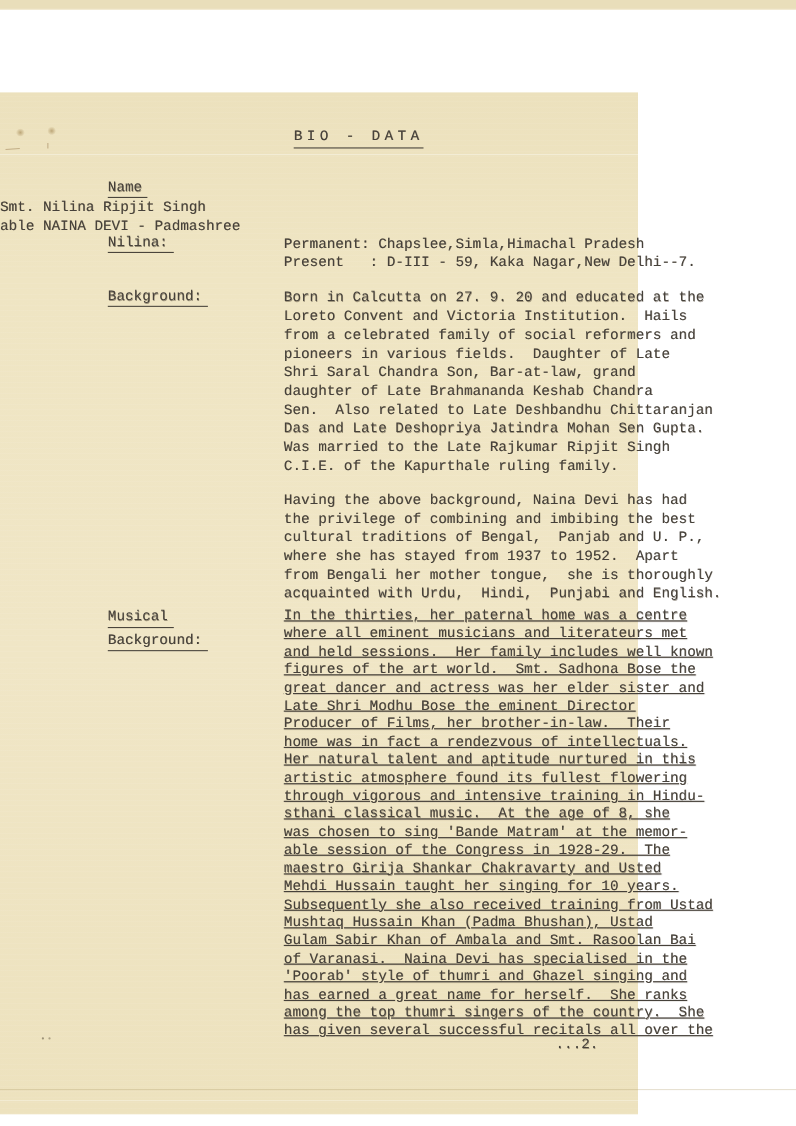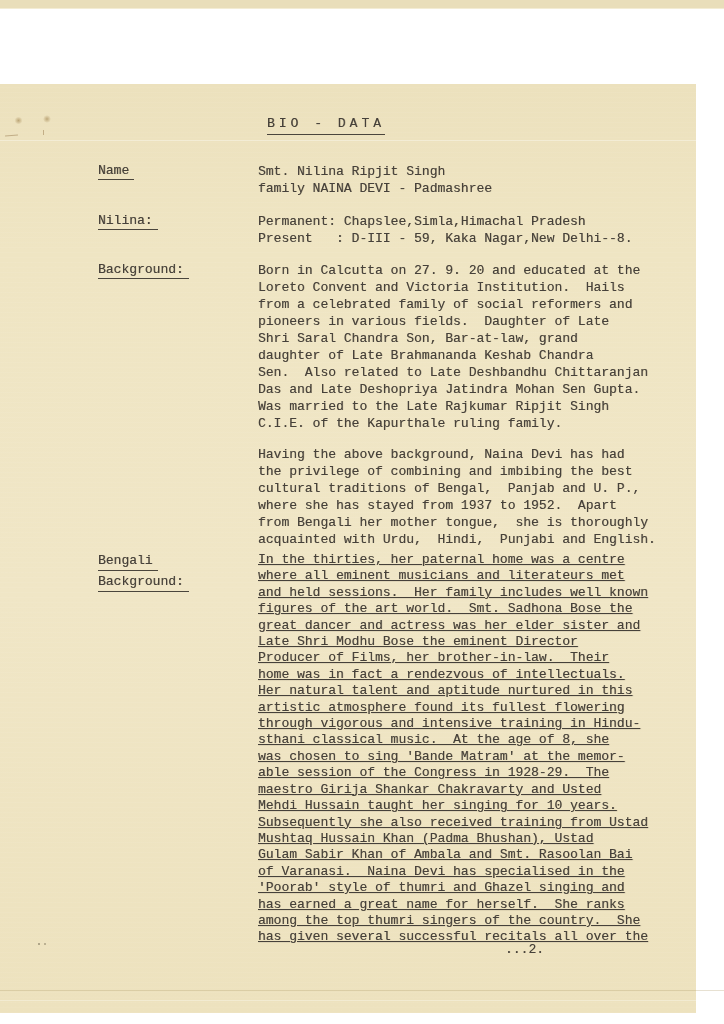--- a/index.html
+++ b/index.html
@@ -8,39 +8,39 @@
     background:#ffffff;
     font-family:"Liberation Mono","DejaVu Sans Mono",monospace;
     position:relative;overflow:hidden;
   }
   .top-edge{
     position:absolute;top:0;left:0;width:724px;height:8px;
     background:#e9deba;
     border-bottom:1px solid #f3ecd4;
   }
   .page{
-    position:absolute;top:84px;left:0;width:696px;height:929px;
+    position:absolute;top:84px;left:0;width:580px;height:929px;
     background:linear-gradient(180deg,#ece1bd 0%,#efe5c3 18%,#f0e6c6 55%,#ede2be 100%);
     color:#46413a;
     font-size:13px;
   }
   .page::before{ 
     content:"";position:absolute;inset:0;
     background:repeating-linear-gradient(0deg,rgba(255,255,255,0.05) 0 1px,transparent 1px 5px);
     pointer-events:none;
   }
   .doc-title{
     position:absolute;top:32px;left:267px;
     letter-spacing:4px;
     border-bottom:1.4px solid #4a453c;
     padding-bottom:3px;
     text-shadow:0.4px 0.2px 0.5px rgba(70,60,45,0.5);
   }
   .row{position:absolute;left:0;right:0;display:flex;}
-  .row-name{top:79px;}
+  .row-name{top:79px;flex-direction:column;}
   .row-address{top:129px;}
   .row-background{top:178px;}
   .row-musical{top:468px;}
   .label-col{margin-left:98px;width:160px;flex:none;}
   .content-col{flex:none;width:420px;line-height:17px;white-space:pre-wrap;
     text-shadow:0.4px 0.2px 0.5px rgba(70,60,45,0.45);}
   .row-musical .content-col{line-height:16.4px;text-decoration:underline;}
   .label{
     display:inline-block;
     border-bottom:1.2px solid #4a453c;
@@ -81,29 +81,29 @@
   <div class="crease-b"></div>
   <div class="crease-c"></div>
 
   <div class="doc-title">BIO - DATA</div>
 
   <div class="row row-name">
     <div class="label-col">
       <span class="label">Name</span>
     </div>
     <div class="content-col">Smt. Nilina Ripjit Singh
-family NAINA DEVI - Padmashree</div>
+able NAINA DEVI - Padmashree</div>
   </div>
 
   <div class="row row-address">
     <div class="label-col">
       <span class="label">Nilina:</span>
     </div>
     <div class="content-col">Permanent: Chapslee,Simla,Himachal Pradesh
-Present   : D-III - 59, Kaka Nagar,New Delhi--8.</div>
+Present   : D-III - 59, Kaka Nagar,New Delhi--7.</div>
   </div>
 
   <div class="row row-background">
     <div class="label-col">
       <span class="label">Background:</span>
     </div>
     <div>
       <div class="content-col">Born in Calcutta on 27. 9. 20 and educated at the
 Loreto Convent and Victoria Institution.  Hails
 from a celebrated family of social reformers and
@@ -119,21 +119,21 @@
 cultural traditions of Bengal,  Panjab and U. P.,
 where she has stayed from 1937 to 1952.  Apart
 from Bengali her mother tongue,  she is thoroughly
 acquainted with Urdu,  Hindi,  Punjabi and English.</div>
     </div>
   </div>
 
   <div class="row row-musical">
     <div class="label-col label-stack">
       <div>
-        <span class="label">Bengali</span>
+        <span class="label">Musical</span>
       </div>
       <div>
         <span class="label">Background:</span>
       </div>
     </div>
     <div class="content-col">In the thirties, her paternal home was a centre
 where all eminent musicians and literateurs met
 and held sessions.  Her family includes well known
 figures of the art world.  Smt. Sadhona Bose the
 great dancer and actress was her elder sister and

